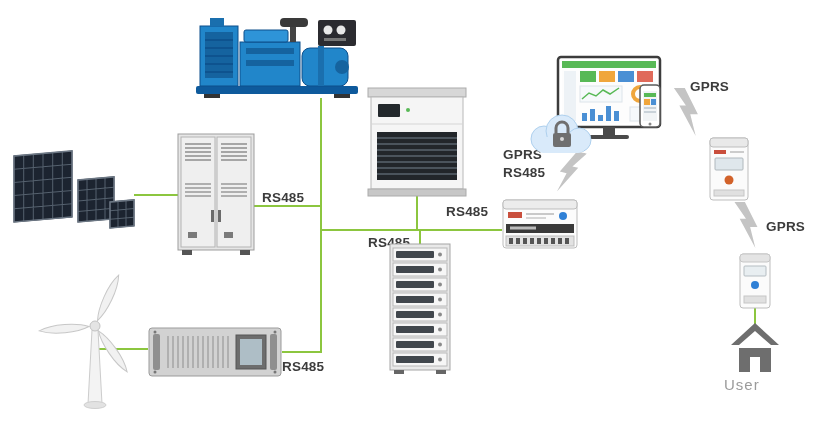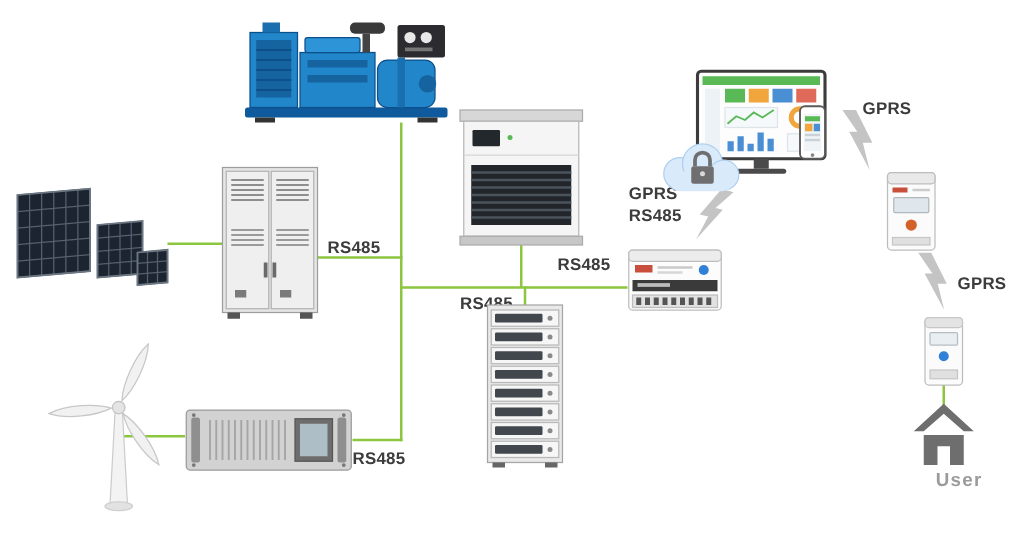--- a/index.html
+++ b/index.html
@@ -6,21 +6,21 @@
   html,body { background:#ffffff; font-family:"Liberation Sans", sans-serif; }
   .canvas { position:relative; width:828px; height:437px; background:#ffffff; overflow:hidden; }
   .node { position:absolute; }
   .node svg { display:block; }
   .line { position:absolute; background:var(--connection-line,#8CC63F); }
   .bolt { position:absolute; }
   .bolt-shape { fill:var(--wireless-bolt,#C4C4C4); }
   .mirror { transform:scaleX(-1); }
   .tilt-left { transform:rotate(14deg); }
   .net-label { position:absolute; font-size:13.5px; font-weight:600; color:var(--label-text,#3C3C3C); line-height:1.3; letter-spacing:.2px; white-space:nowrap; }
-  .user-label { position:absolute; font-size:15px; font-weight:700; color:var(--user-text,#9B9B9B); letter-spacing:1px; text-align:right; }
+  .user-label { position:absolute; font-size:15px; font-weight:400; color:var(--user-text,#9B9B9B); letter-spacing:1px; text-align:left; }
 </style>
 </head>
 <body>
 
 <div class="canvas">
 
   <div class="line" style="left:134px;top:194px;width:44px;height:2px"></div>
   <div class="line" style="left:254px;top:205px;width:68px;height:2px"></div>
   <div class="line" style="left:320px;top:98px;width:2px;height:255px"></div>
   <div class="line" style="left:320px;top:229px;width:182px;height:2px"></div>

